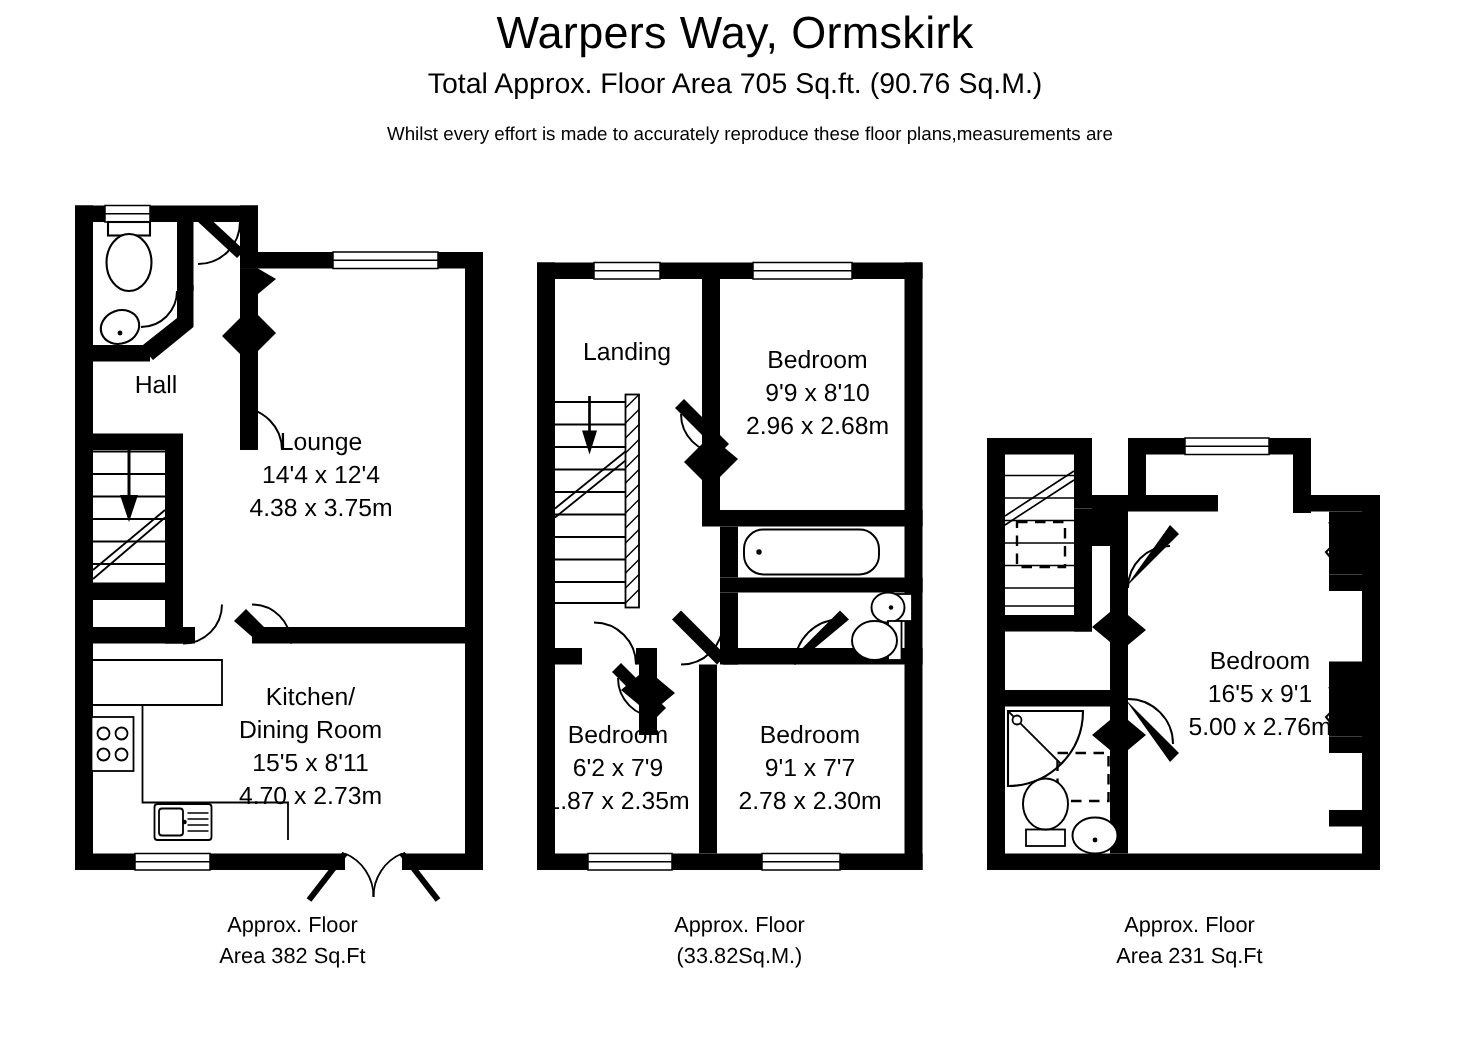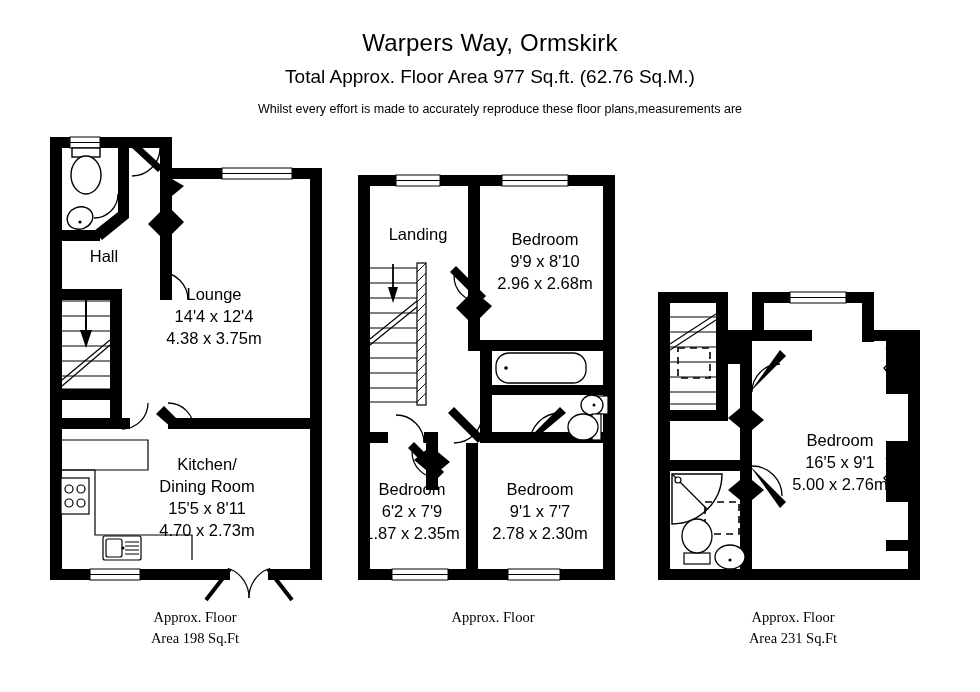--- a/index.html
+++ b/index.html
@@ -24,23 +24,23 @@
 
   
   .header {
     position: absolute;
     left: 0;
     top: 0;
     width: 980px;
     text-align: center;
   }
   .title {
-    font-size: 24px;
+    font-size: 30px;
     line-height: 30px;
-    margin-top: 28px;
+    margin-top: 8px;
     letter-spacing: 0.2px;
   }
   .subtitle {
     font-size: 19px;
     line-height: 24px;
     margin-top: 7px;
   }
   .disclaimer {
     font-size: 12.5px;
     line-height: 18px;
@@ -55,34 +55,33 @@
     top: 0;
   }
 
   
   .footer-caption {
     position: absolute;
     text-align: center;
     font-size: 14.5px;
     line-height: 21px;
     width: 240px;
-    font-family: Liberation Serif, serif;
   }
   #caption-ground { left: 75px;  top: 607px; }
   #caption-first  { left: 373px; top: 607px; }
   #caption-second { left: 673px; top: 607px; }
 </style>
 </head>
 <body>
 
 <div id="page">
 
   <div class="header">
     <div class="title">Warpers Way, Ormskirk</div>
-    <div class="subtitle">Total Approx. Floor Area 977 Sq.ft. (62.76 Sq.M.)</div>
+    <div class="subtitle">Total Approx. Floor Area 705 Sq.ft. (90.76 Sq.M.)</div>
     <div class="disclaimer">
       <div>Whilst every effort is made to accurately reproduce these floor plans,measurements are</div>
     </div>
   </div>
 
   <svg class="plan-svg" width="980" height="692" viewBox="0 0 980 692">
 
     <g>
 
       <g fill="#000000">
@@ -493,25 +492,26 @@
       <g font-family="Liberation Sans, sans-serif" fill="#000000">
         <text x="840" y="446" font-size="16.5" text-anchor="middle">Bedroom</text>
         <text x="840" y="468" font-size="16.5" text-anchor="middle">16'5 x 9'1</text>
         <text x="840" y="490" font-size="16.5" text-anchor="middle">5.00 x 2.76m</text>
       </g>
     </g>
   </svg>
 
   <div class="footer-caption" id="caption-ground">
     <div>Approx. Floor</div>
-    <div>Area 198 Sq.Ft</div>
+    <div>Area 382 Sq.Ft</div>
   </div>
 
   <div class="footer-caption" id="caption-first">
     <div>Approx. Floor</div>
+    <div>(33.82Sq.M.)</div>
   </div>
 
   <div class="footer-caption" id="caption-second">
     <div>Approx. Floor</div>
     <div>Area 231 Sq.Ft</div>
   </div>
 
 </div>
 
 </body></html>

